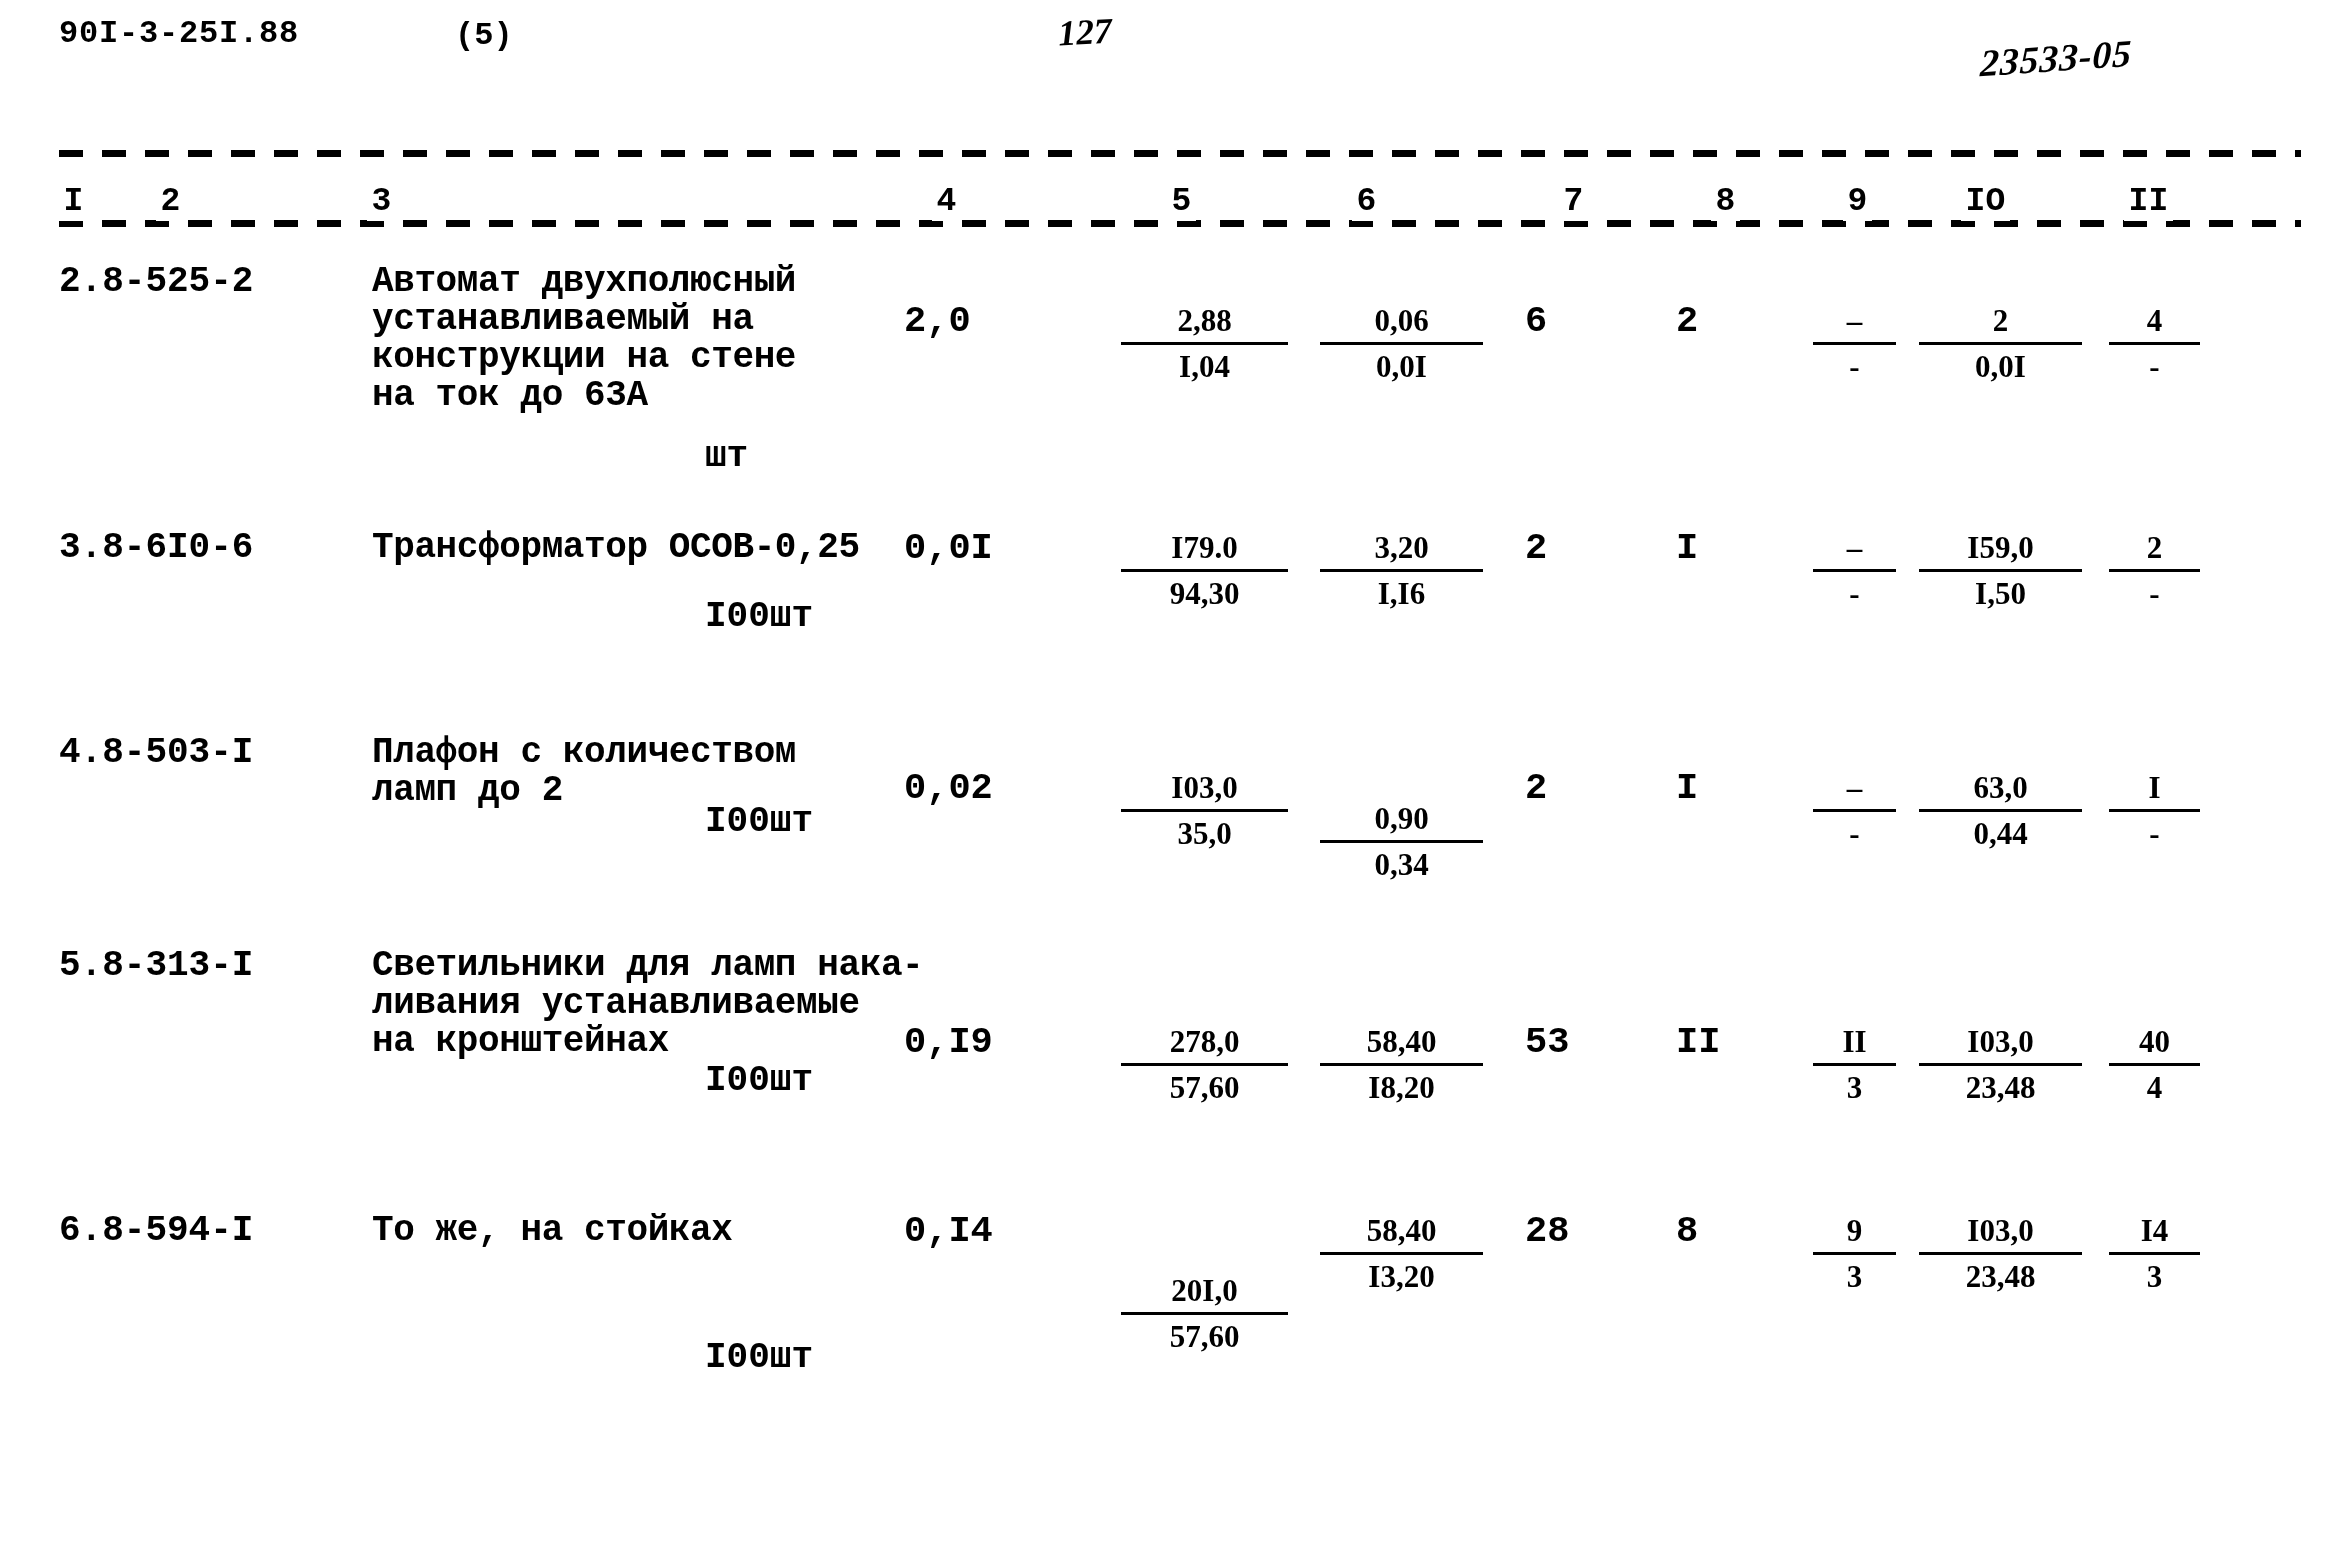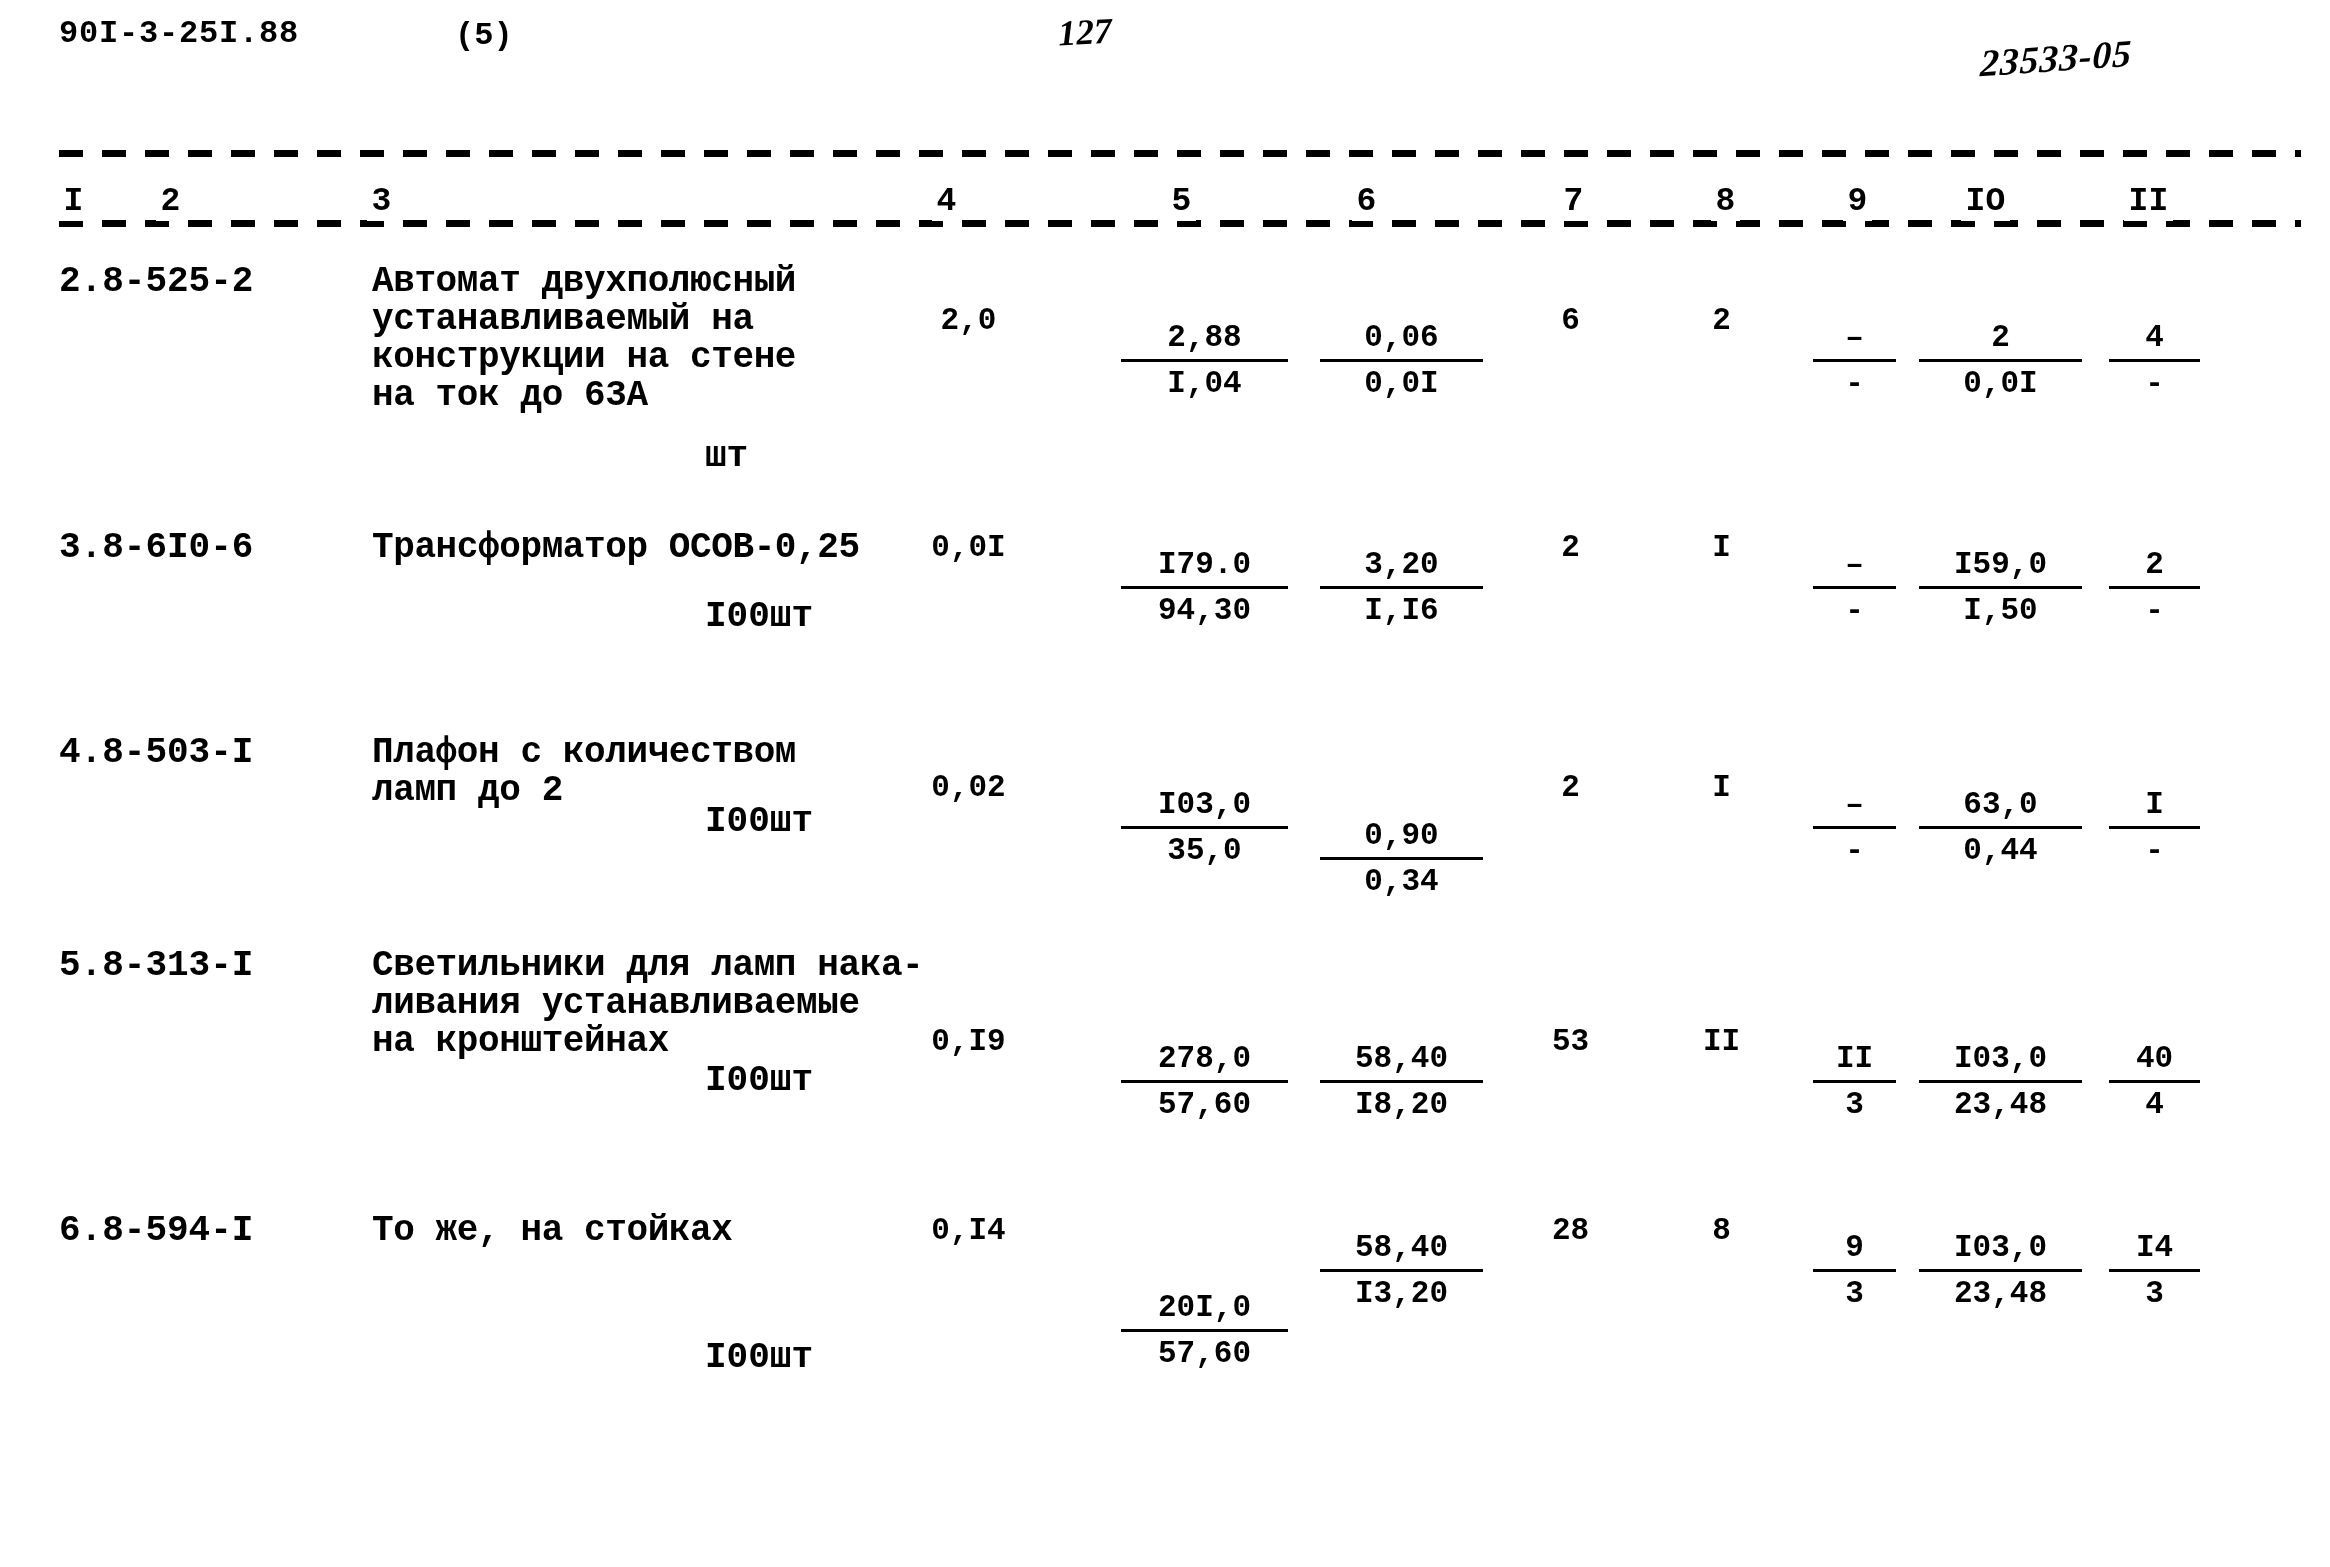--- a/index.html
+++ b/index.html
@@ -107,37 +107,36 @@
     font-weight: 700;
   }
 
   .c-code { left: 59px; font-weight: 700; letter-spacing: 0px; }
   .c-name { left: 372px; font-weight: 700; letter-spacing: -0.4px; }
   .c-unit { left: 705px; font-weight: 700; }
 
   .num {
     position: absolute;
     font-family: "Liberation Mono", "DejaVu Sans Mono", monospace;
+    font-size: 37px;
+    font-weight: 700;
+    line-height: 38px;
+    text-align: left;
+    white-space: nowrap;
+  }
+
+  
+  .frac {
+    position: absolute;
+    text-align: center;
+    font-family: Liberation Serif, serif;
     font-size: 31px;
     font-weight: 700;
     line-height: 38px;
-    text-align: center;
-    white-space: nowrap;
-  }
-
-  
-  .frac {
-    position: absolute;
-    text-align: center;
-    font-family: Liberation Mono, monospace;
-    font-size: 31px;
-    font-weight: 700;
-    line-height: 38px;
-    white-space: nowrap;
-    margin-top: 17px;
+    white-space: nowrap;
   }
   .frac .top-val {
     display: block;
     border-bottom: 3.8px solid #000;
     padding-bottom: 1.5px;
   }
   .frac .bot-val {
     display: block;
     padding-top: 3px;
   }

